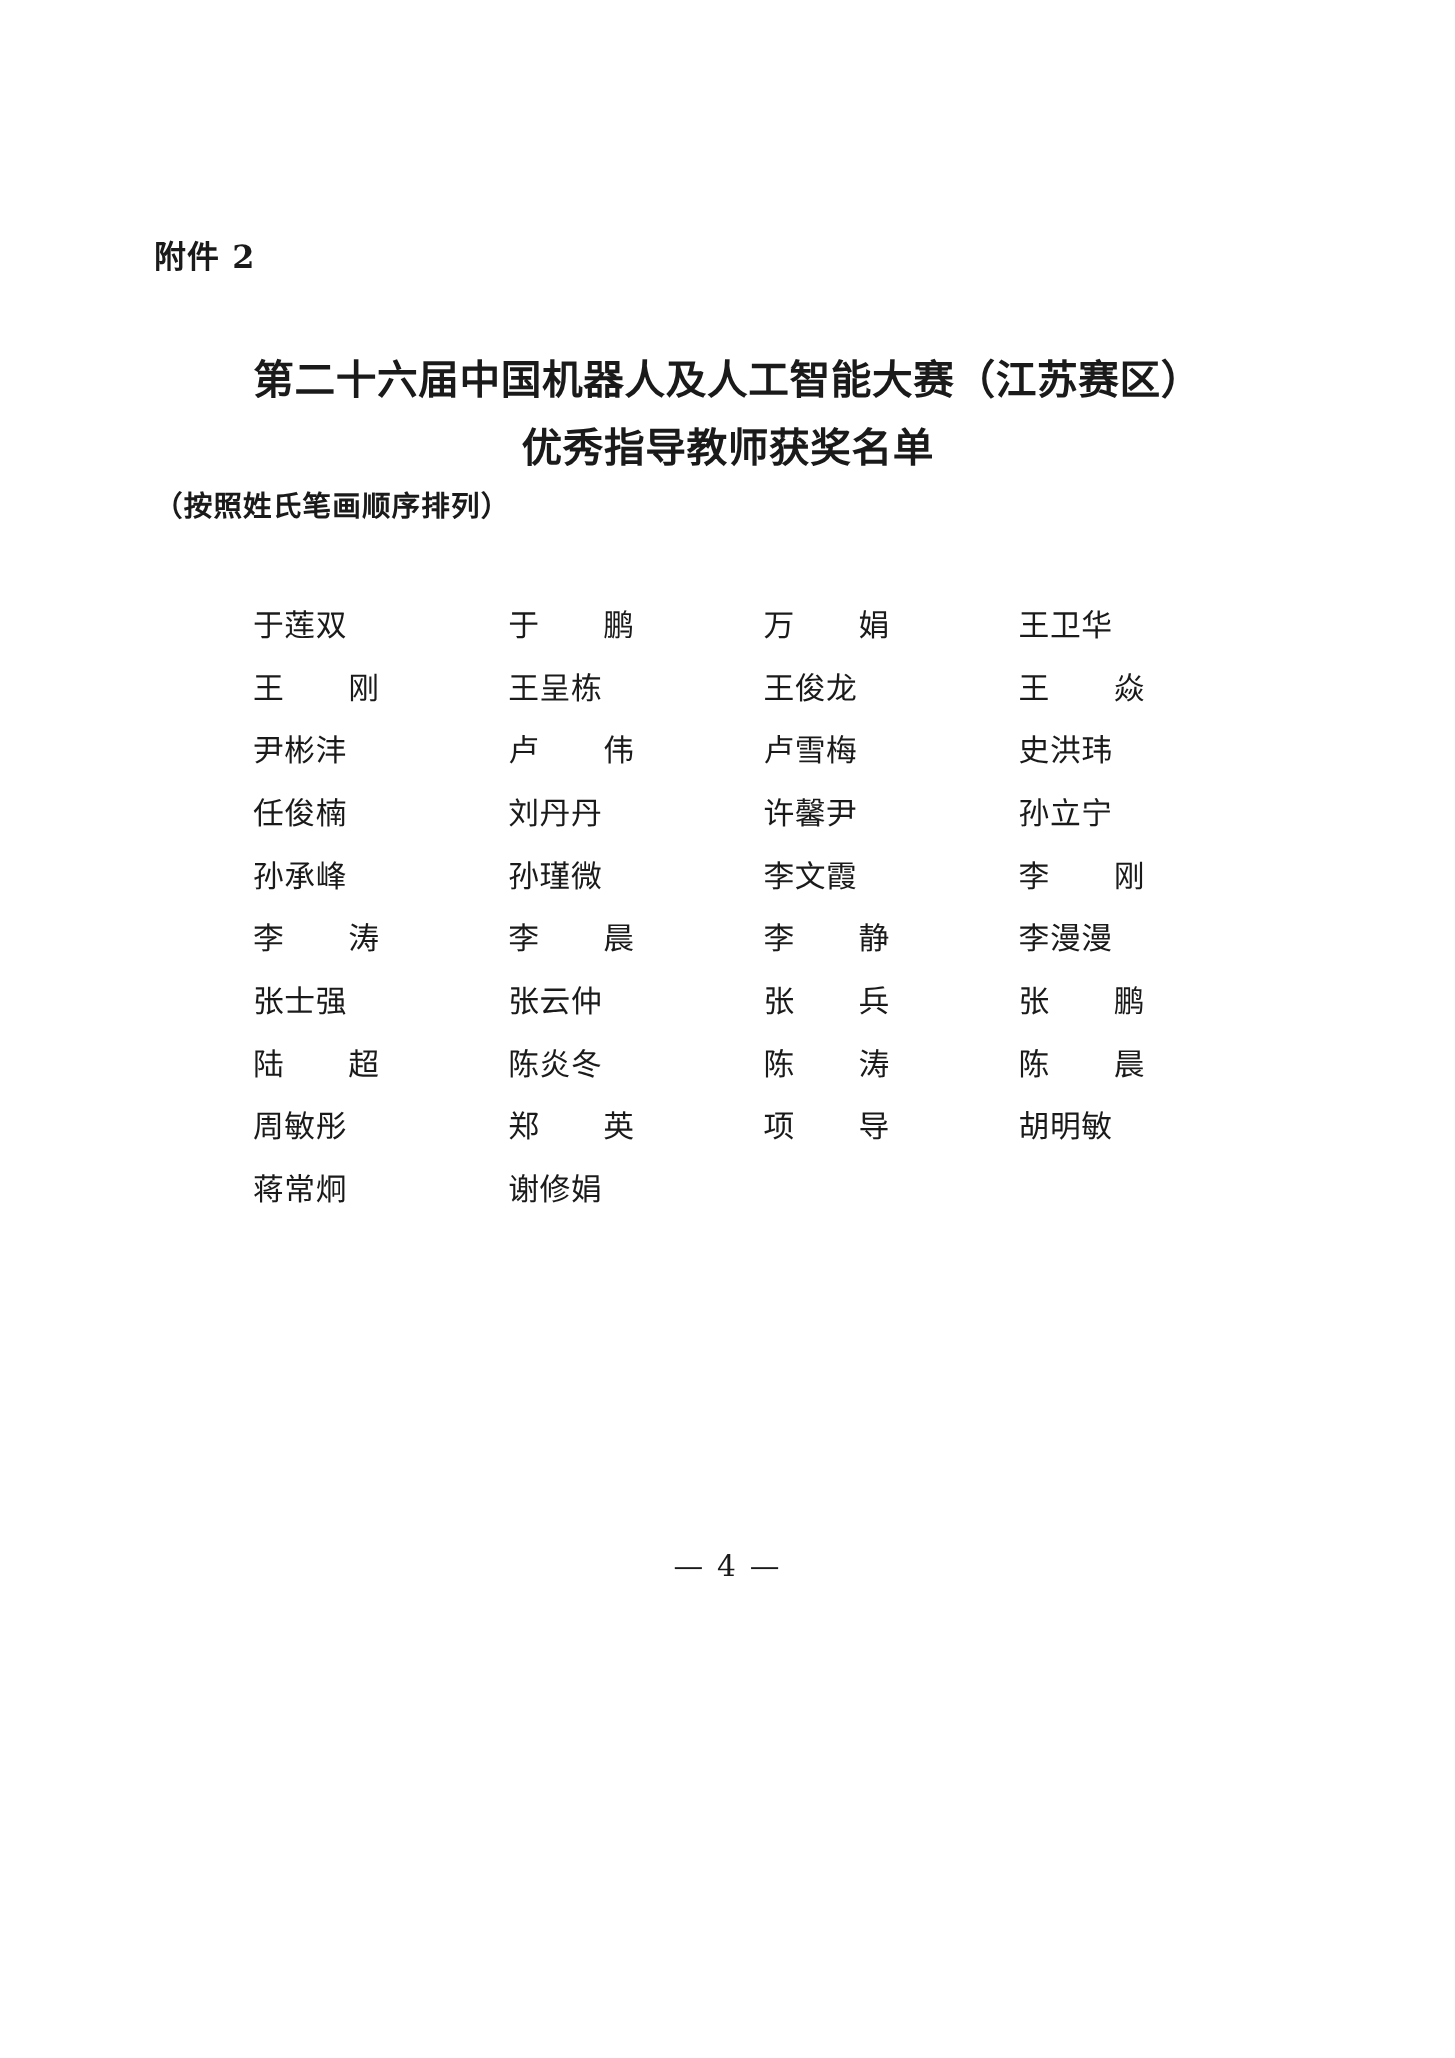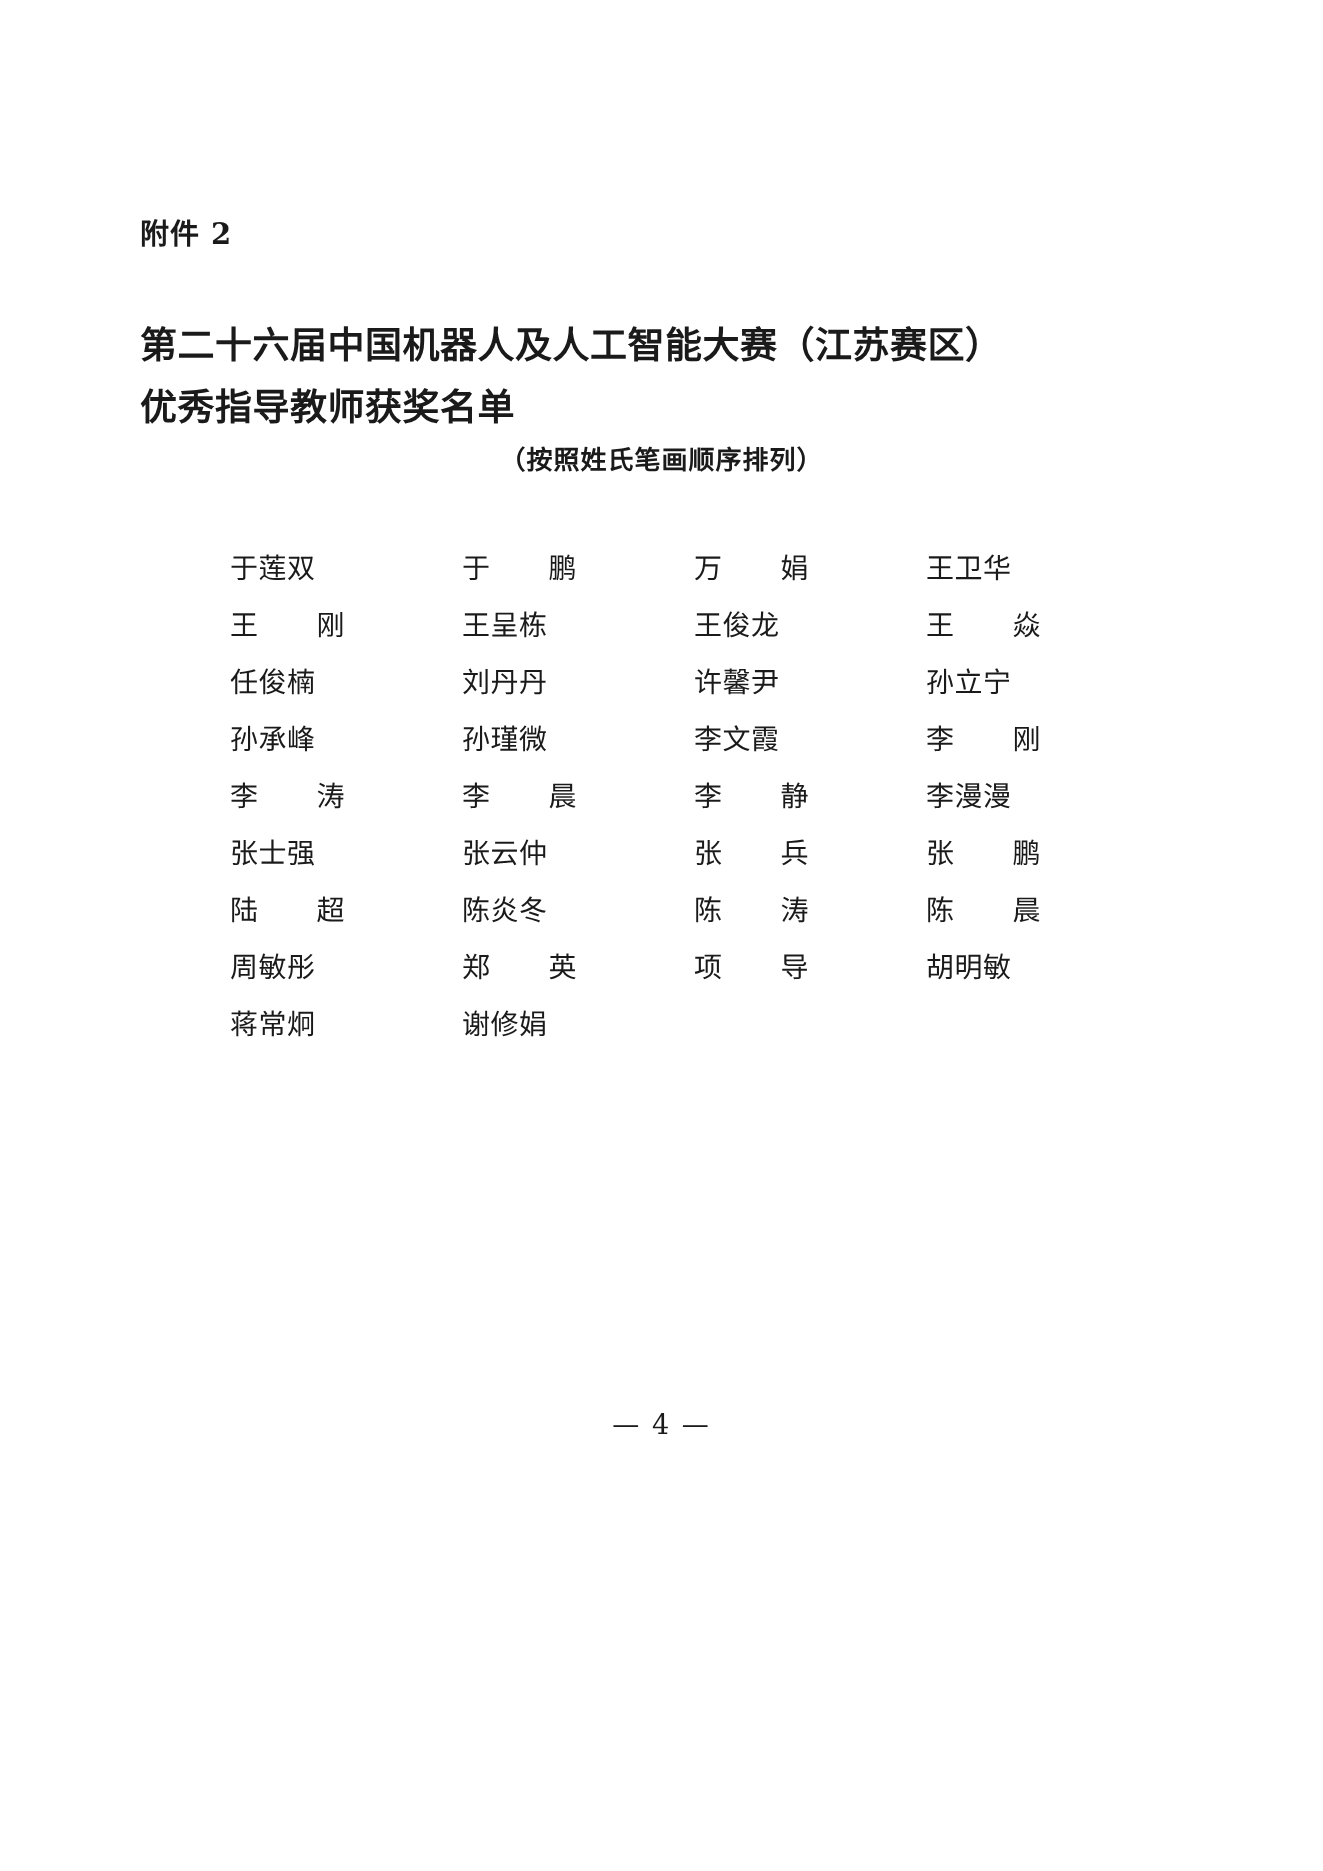--- a/index.html
+++ b/index.html
@@ -33,38 +33,39 @@
     font-size: 29px;
     font-weight: bold;
     letter-spacing: 1px;
     font-family: "DejaVu Serif", "Liberation Serif", serif;
   }
   .doc-title {
     position: absolute;
     left: 0;
     top: 300px;
     width: 1043px;
+    text-align: center;
     font-size: 37px;
     font-weight: bold;
     line-height: 62px;
     letter-spacing: 0.5px;
     font-family: "DejaVu Serif", "Liberation Serif", serif;
   }
   .doc-title .line1 {
     display: block;
   }
   .doc-title .line2 {
     display: block;
   }
   .subtitle {
     position: absolute;
     left: 0;
     top: 425px;
     width: 1043px;
-    text-align: center;
+    text-align: left;
     font-size: 26px;
     font-weight: bold;
     letter-spacing: 1px;
   }
   .name-grid {
     position: absolute;
     left: 58px;
     top: 515px;
     width: 930px;
   }
@@ -120,20 +121,26 @@
           <div class="name-cell"><span class="two-char">万娟</span></div>
           <div class="name-cell">王卫华</div>
         </div>
         <div class="name-row">
           <div class="name-cell"><span class="two-char">王刚</span></div>
           <div class="name-cell">王呈栋</div>
           <div class="name-cell">王俊龙</div>
           <div class="name-cell"><span class="two-char">王焱</span></div>
         </div>
         <div class="name-row">
+          <div class="name-cell">尹彬沣</div>
+          <div class="name-cell"><span class="two-char">卢伟</span></div>
+          <div class="name-cell">卢雪梅</div>
+          <div class="name-cell">史洪玮</div>
+        </div>
+        <div class="name-row">
           <div class="name-cell">任俊楠</div>
           <div class="name-cell">刘丹丹</div>
           <div class="name-cell">许馨尹</div>
           <div class="name-cell">孙立宁</div>
         </div>
         <div class="name-row">
           <div class="name-cell">孙承峰</div>
           <div class="name-cell">孙瑾微</div>
           <div class="name-cell">李文霞</div>
           <div class="name-cell"><span class="two-char">李刚</span></div>

